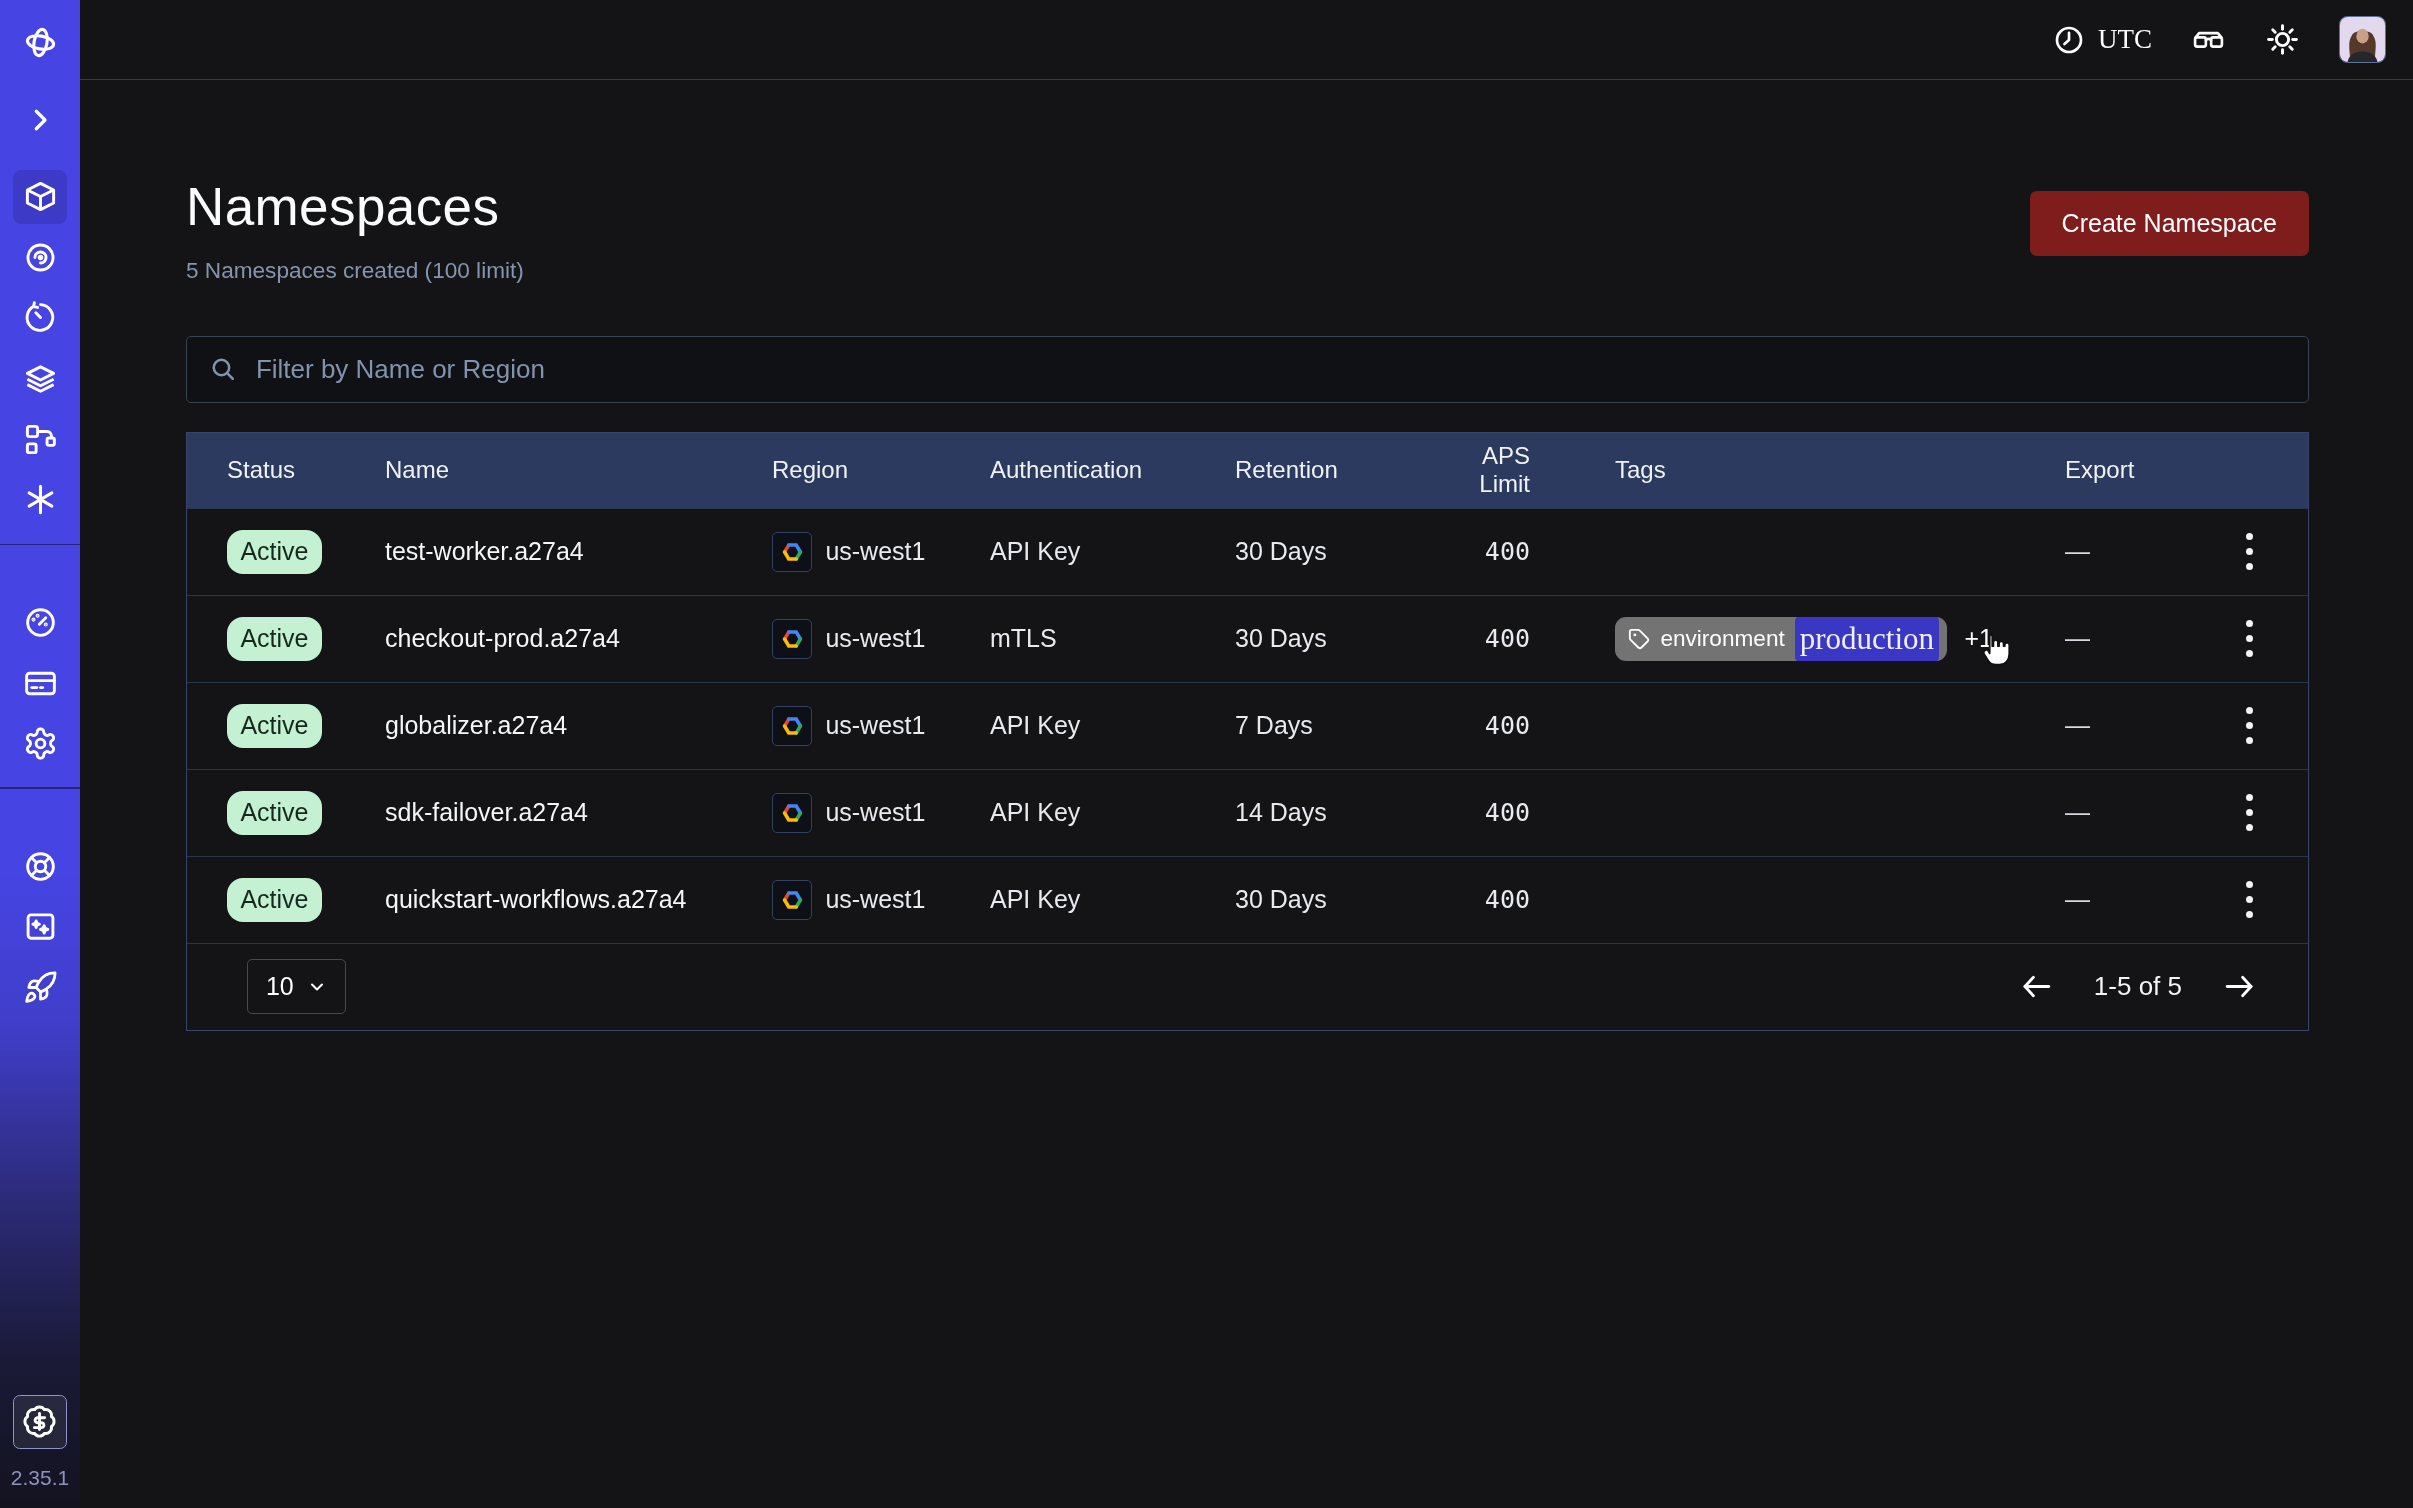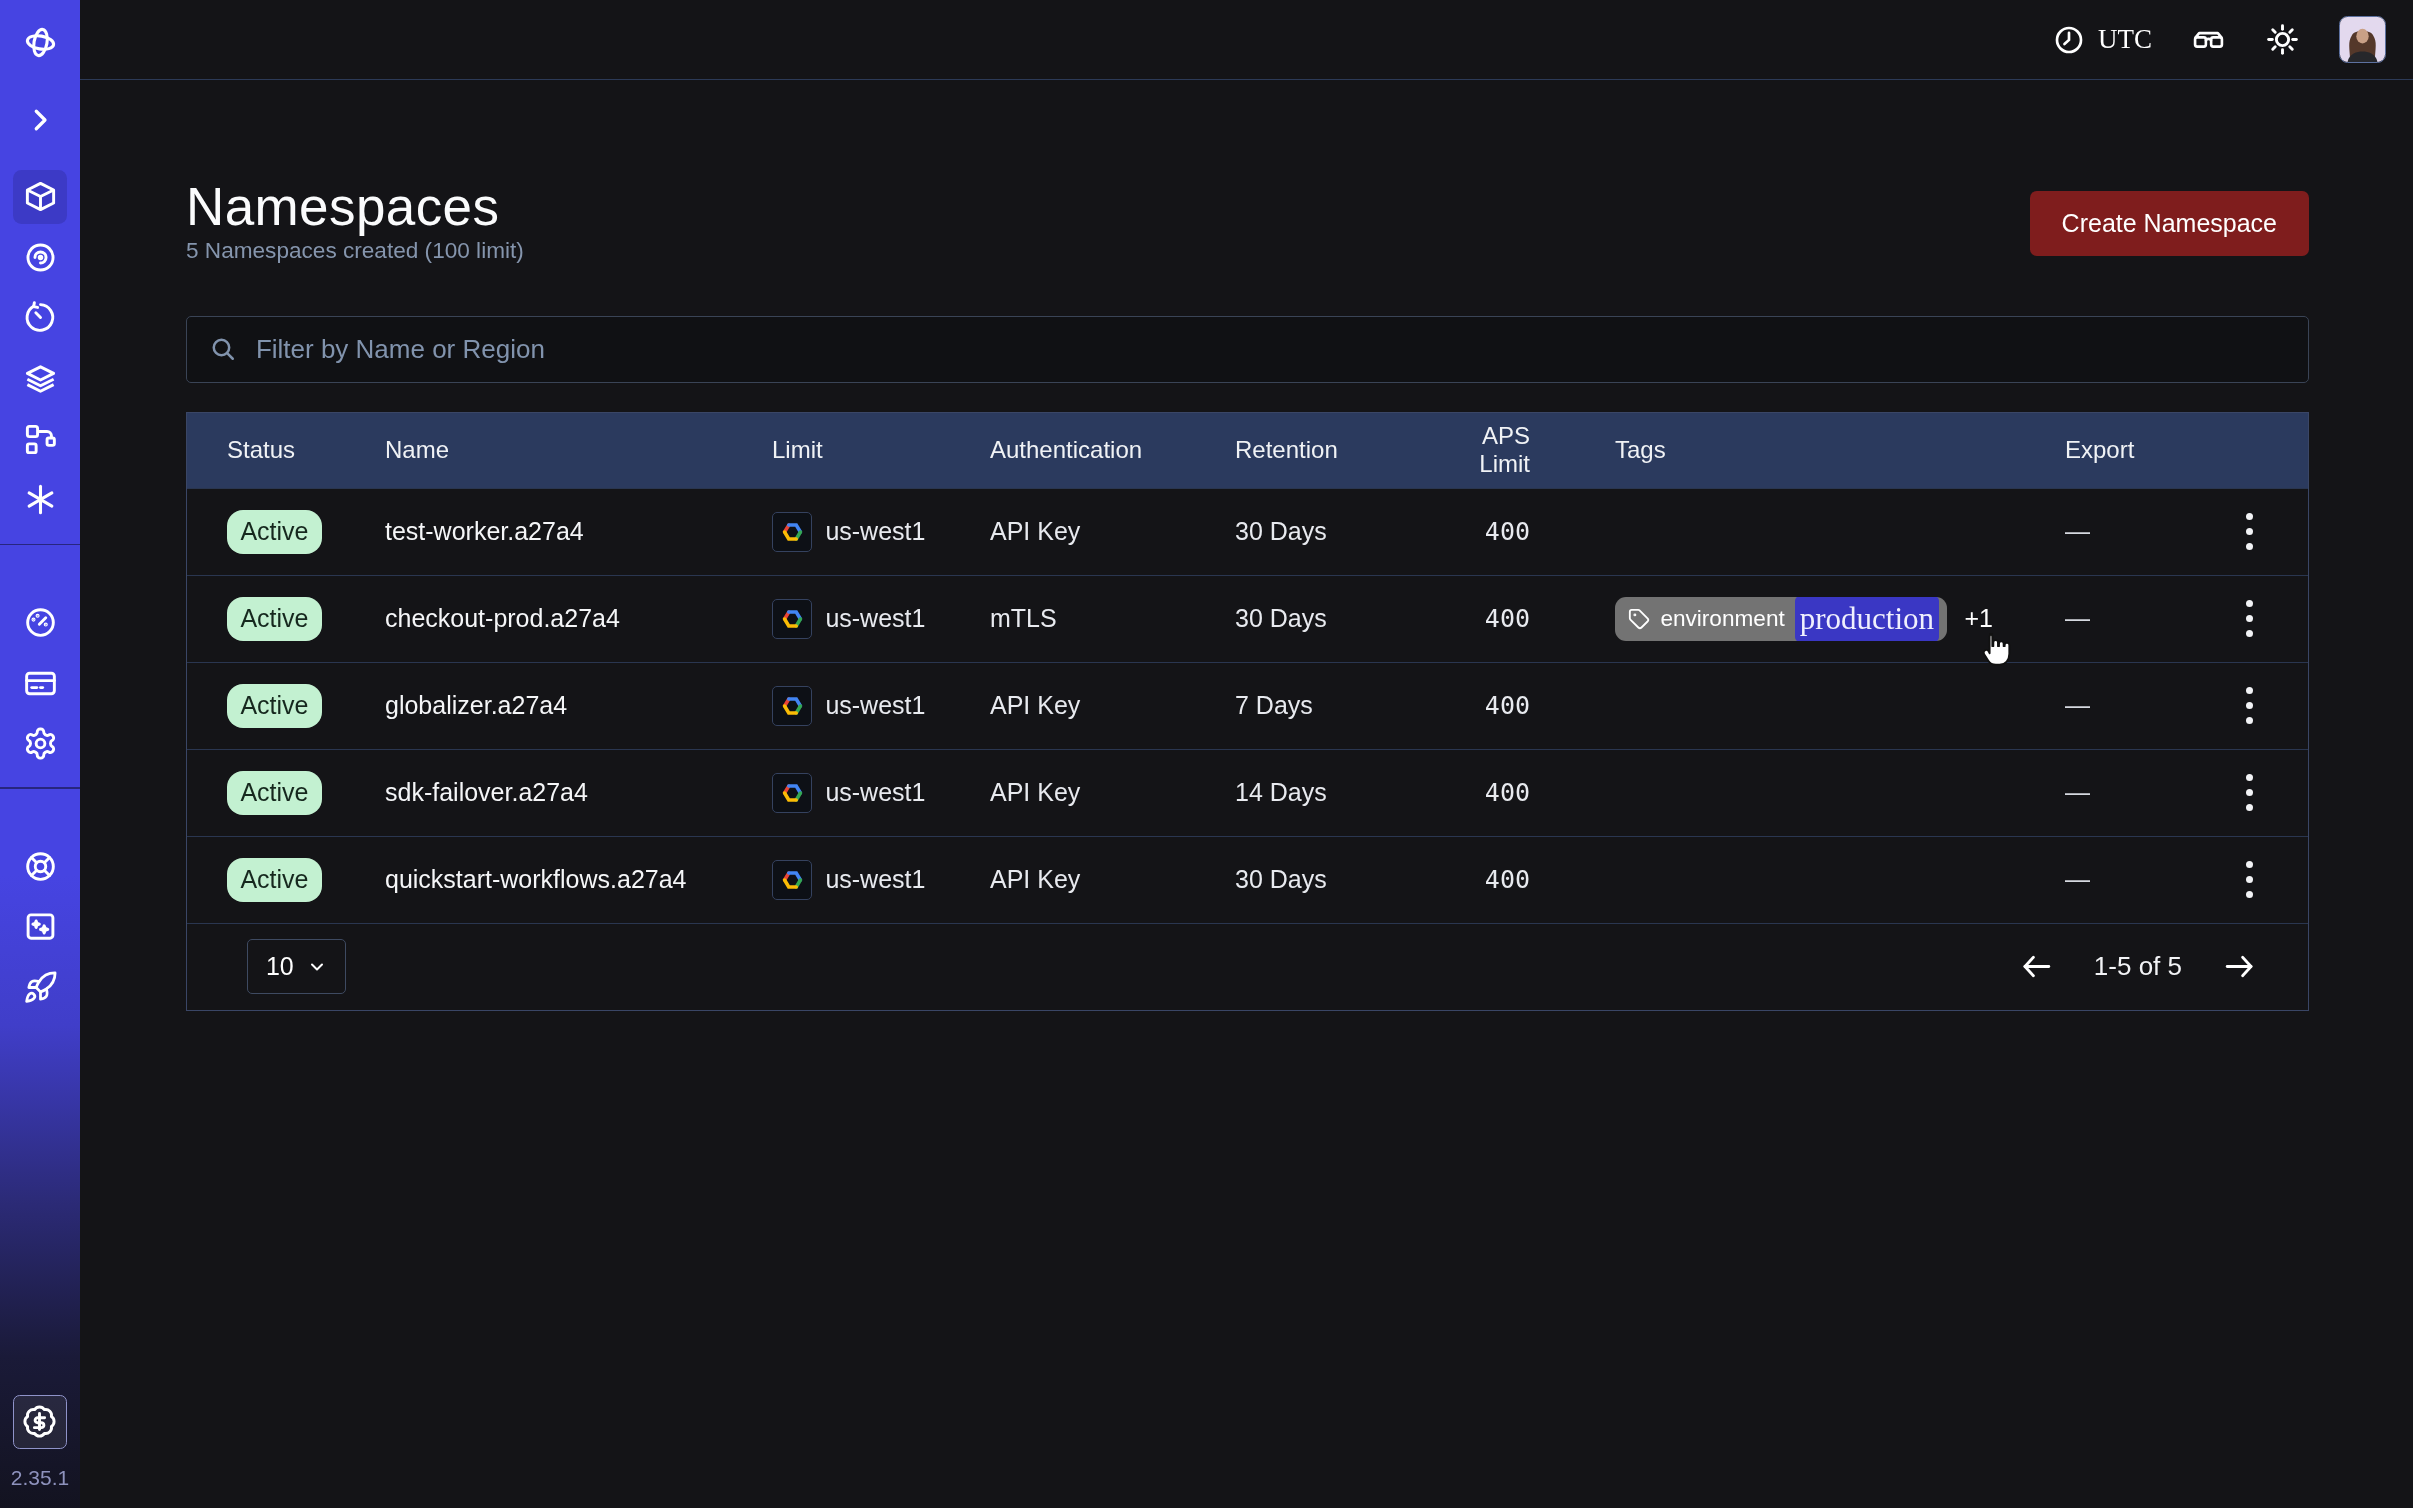--- a/index.html
+++ b/index.html
@@ -57,21 +57,21 @@
   .avatar {
     width:47px; height:47px; border-radius:8.4px; overflow:hidden;
     border:1.7px solid #5d71a0; cursor:pointer;
   }
   .avatar svg { width:100%; height:100%; }
 
   
   .main { position:absolute; left:80px; top:82px; right:0; bottom:0; padding:0 104px 0 106px; }
   .page-head { margin-top:94px; display:flex; justify-content:space-between; align-items:flex-start; }
   .page-title { font-size:53px; font-weight:500; color:#fafbfc; letter-spacing:0.4px; }
-  .page-sub { margin-top:1px; font-size:22.6px; color:#8595ad;text-align:right; }
+  .page-sub { margin-top:21px; font-size:22.6px; color:#8595ad;text-align:right; }
   .create-btn {
     background:#7f1d1d; color:#ffffff; border:none; border-radius:6.7px;
     height:65px; padding:0 32px; font-size:25px; font-weight:500;
     font-family:inherit; cursor:pointer; margin-top:15px;
   }
 
   
   .filterbar {
     margin-top:52px; height:67px; border:1.7px solid #3a4456; border-radius:5px;
     background:#101114; display:flex; align-items:center; gap:18.4px; padding:0 22px;
@@ -382,21 +382,21 @@
       </svg>
     </span>
     <input class="filter-input" type="text" placeholder="Filter by Name or Region" style="">
   </div>
 
   <section class="table">
 
     <div class="grid thead">
       <div class="th th-status">Status</div>
       <div class="th">Name</div>
-      <div class="th">Limit</div>
+      <div class="th">Region</div>
       <div class="th">Authentication</div>
       <div class="th">Retention</div>
       <div class="th th-aps">APS Limit</div>
       <div class="th">Tags</div>
       <div class="th">Export</div>
       <div class="th"></div>
     </div>
 
     <div class="grid trow">
       <div class="cell c-status"><span class="badge">Active</span></div>

